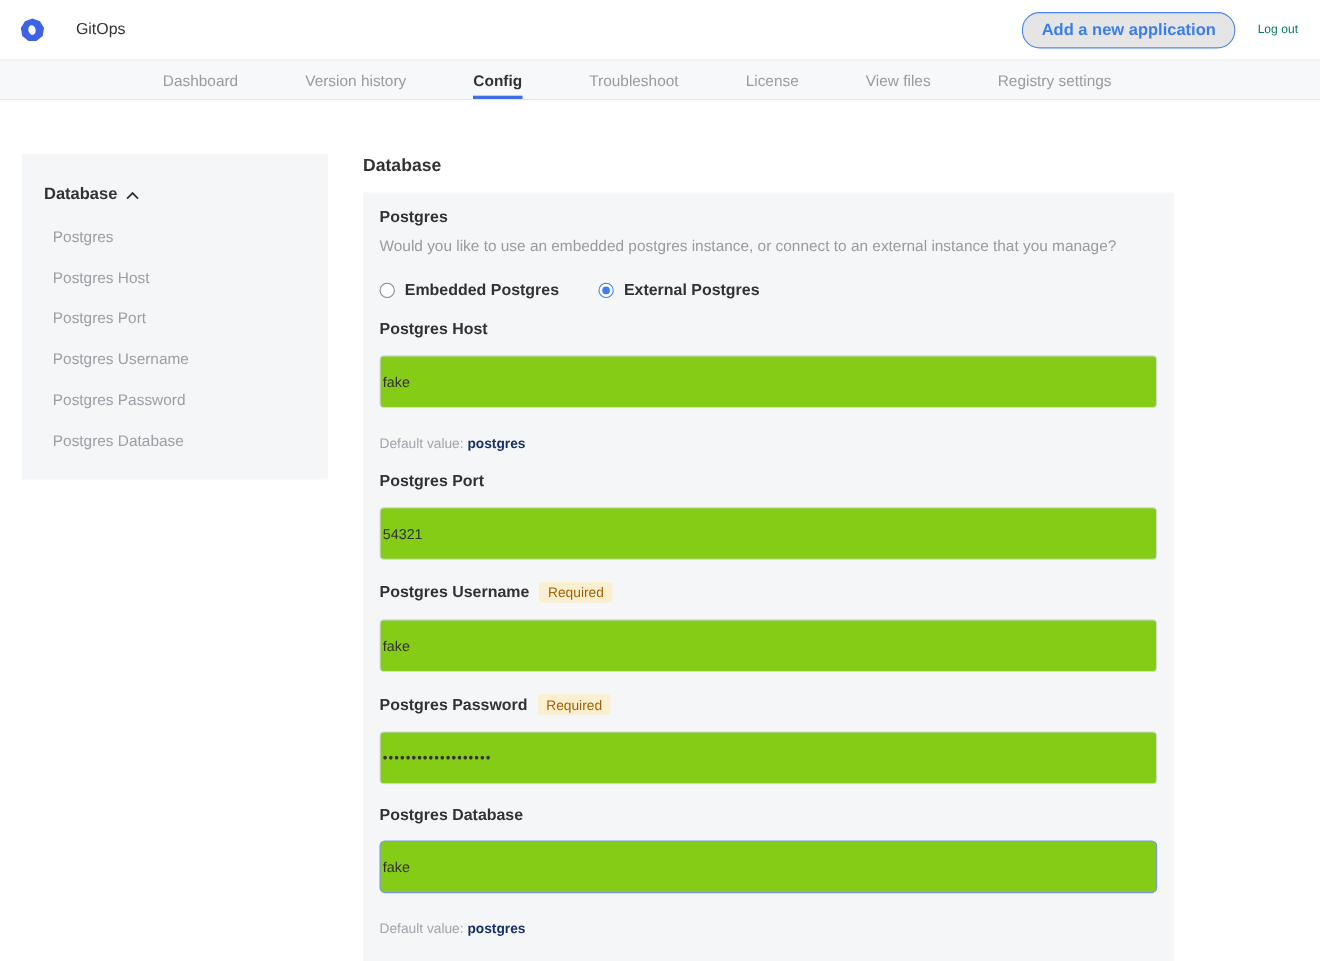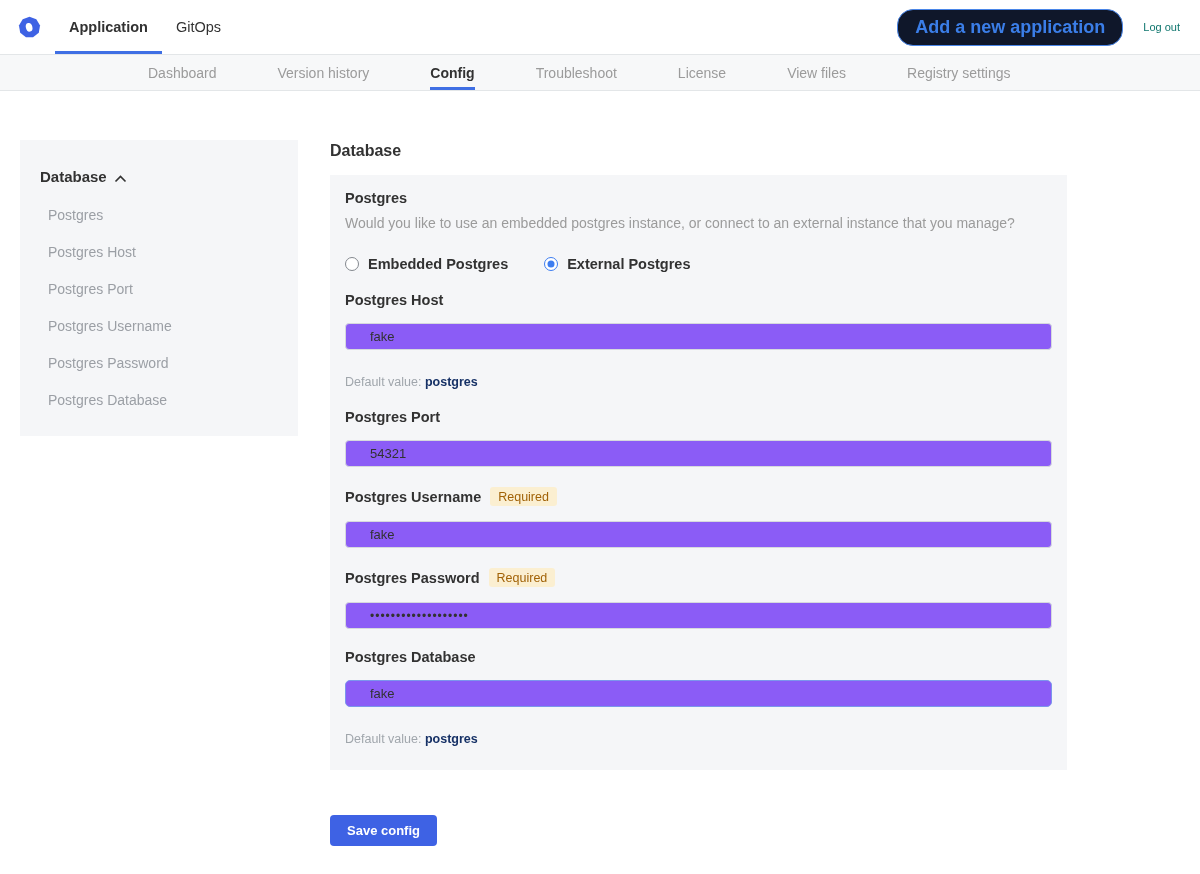--- a/index.html
+++ b/index.html
@@ -8,22 +8,22 @@
 
   
   .topbar { height:54px; display:flex; align-items:stretch; background:#fff; position:relative; }
   .logo-wrap { display:flex; align-items:center; padding:0 14px 0 18px; }
   .logo { width:23px; height:23px; display:block; }
   .top-tabs { display:flex; align-items:stretch; }
   .top-tab { display:flex; align-items:center; padding:0 14px; font-size:14.5px;
     color:#323232; cursor:pointer; border-bottom:3px solid transparent; padding-top:3px; }
   .top-tab.active { border-bottom-color:#3F6FE4; font-weight:bold; }
   .topbar-right { margin-left:auto; display:flex; align-items:center; padding-right:20px; gap:20px; }
-  .ghost-btn { border:1px solid #4A86E8; color:#3B7EE8; background:#0f172a; border-radius:16px;
-    padding:7px 17px; font-size:18px; font-weight:bold; cursor:pointer;
+  .ghost-btn { border:1px solid #4A86E8; color:#3B7EE8; background:#e5e5e5; border-radius:16px;
+    padding:7px 17px; font-size:15px; font-weight:bold; cursor:pointer;
     font-family:"Liberation Sans", sans-serif; }
   .logout { font-size:11px; color:#0f766e; cursor:pointer; }
 
   
   .subnav { height:37px; background:#F7F8F9; border-top:1px solid #E3E6E8;
     border-bottom:1px solid #E3E6E8; display:flex; align-items:stretch; padding-left:148px; }
   .subnav-item { display:flex; align-items:center; font-size:14px; color:#9B9B9B;
     cursor:pointer; margin-right:61px; border-bottom:3px solid transparent; padding-top:3px; }
   .subnav-item.active { color:#323232; font-weight:bold; border-bottom-color:#3F6FE4; }
 
@@ -49,22 +49,22 @@
   .radio-opt { display:flex; align-items:center; cursor:pointer; }
   .radio { width:14px; height:14px; border-radius:50%; border:1px solid #83888E;
     background:#fff; display:inline-block; position:relative; }
   .radio.checked { border:1.5px solid #3D7DF0; }
   .radio.checked::after { content:""; position:absolute; left:50%; top:50%;
     transform:translate(-50%,-50%); width:7px; height:7px; border-radius:50%; background:#3D7DF0; }
   .radio-label { margin-left:9px; font-size:14.5px; font-weight:bold; color:#323232; }
 
   .field { margin-top:20px; }
   .field .item-label { margin-bottom:15px; }
-  .text-input { width:100%; height:27px; background:#8b5cf6; border:1px solid #D6D9DD;
-    border-radius:4px; padding:0 24px; font-size:13px; color:#323232; outline:none;
+  .text-input { width:100%; height:48px; background:#84cc16; border:1px solid #D6D9DD;
+    border-radius:4px; padding:0 2px; font-size:13px; color:#323232; outline:none;
     font-family:"Liberation Sans", sans-serif; }
   .text-input.focused { border:1.5px solid #7B96EC; border-radius:5px; }
   .default-line { margin-top:25px; font-size:12.5px; color:#A0A6AC; }
   .default-line b { color:#163166; font-weight:bold; }
   .badge { margin-left:9px; background:#FBEFD1; color:#a16207; font-size:12.5px;
     font-weight:normal; padding:2.5px 8px; border-radius:3px; }
   .pwd { letter-spacing:1px; font-size:12px; }
 
   .save-btn { margin-top:45px; margin-left:0; background:#3E62E4; color:#fff; border:none;
     border-radius:4px; font-size:13px; font-weight:bold; padding:8px 17px; cursor:pointer;
@@ -74,23 +74,20 @@
 <body>
 
 <div class="topbar">
   <div class="logo-wrap">
     <svg class="logo" viewBox="0 0 24 24">
       <path fill="#3E62E4" d="M12 .8l7.1 2.6 3.9 6.4-1.3 7.6-6 4.9H8.3l-6-4.9L1 9.8 4.9 3.4z"></path>
       <ellipse cx="11.6" cy="11.8" rx="3.4" ry="4.6" fill="#ffffff" transform="rotate(-14 11.6 11.8)"></ellipse>
     </svg>
   </div>
   <div class="top-tabs">
-    <div class="top-tab active">
-      <span>Application</span>
-    </div>
     <div class="top-tab">
       <span>GitOps</span>
     </div>
   </div>
   <div class="topbar-right">
     <button class="ghost-btn">Add a new application</button>
     <span class="logout">Log out</span>
   </div>
 </div>
 

